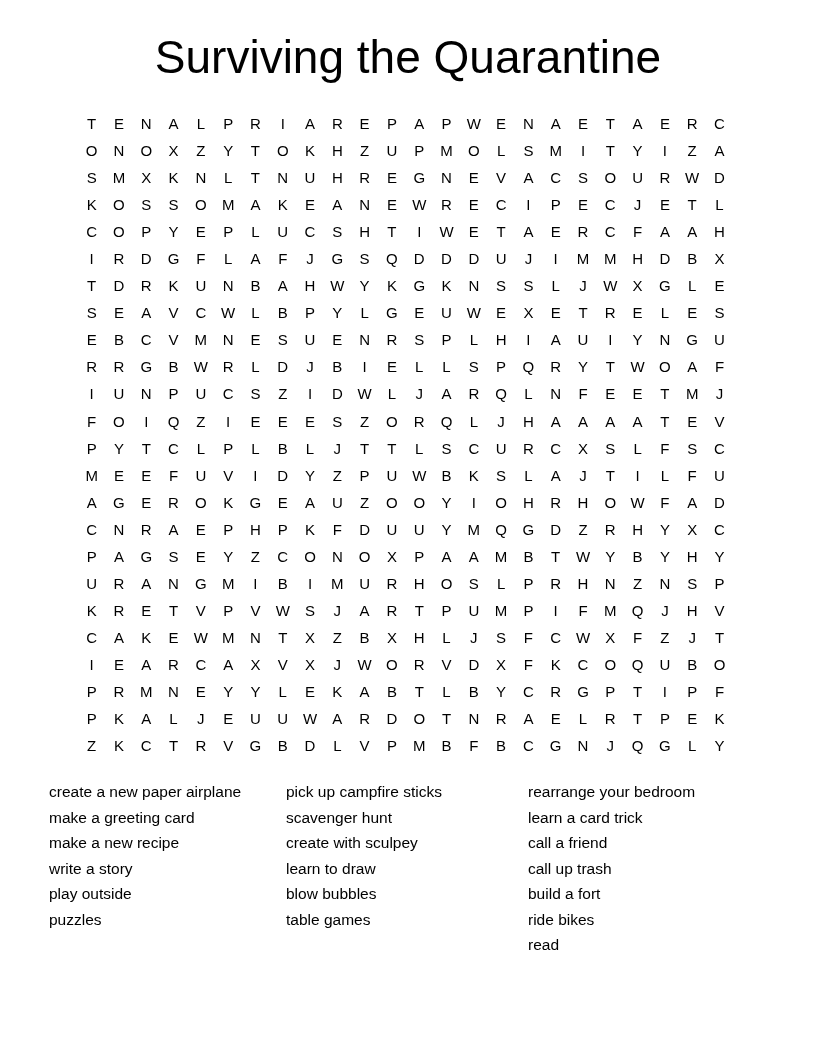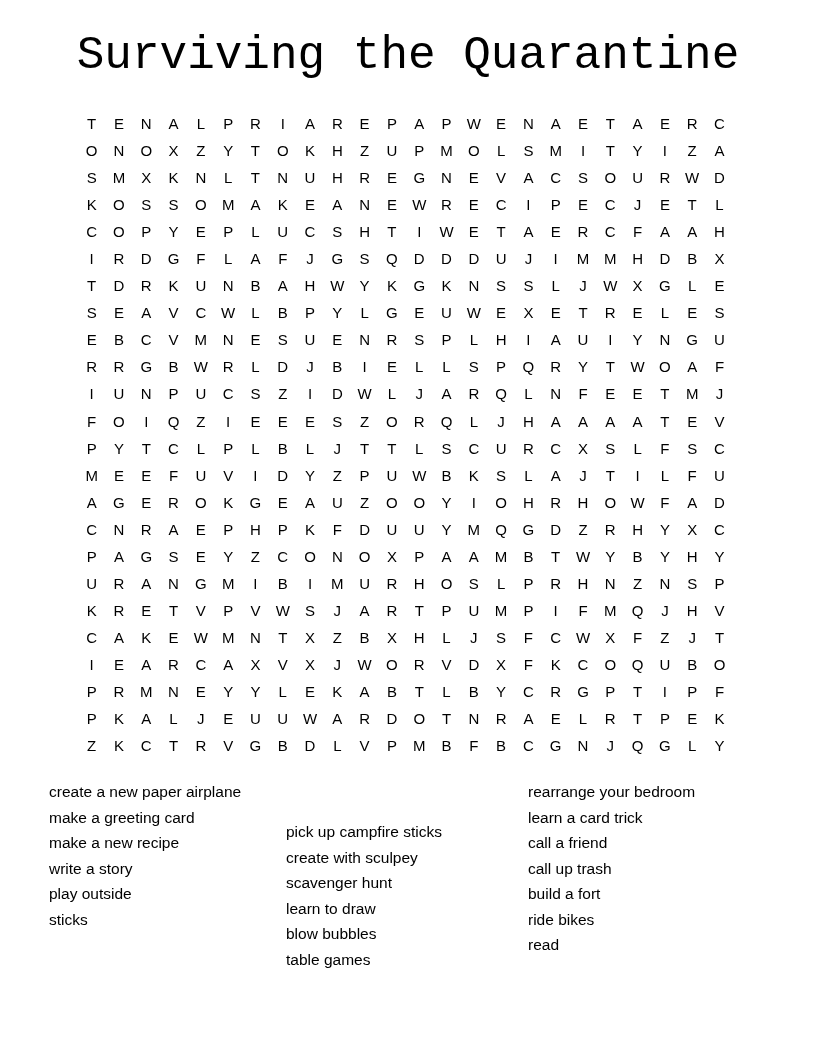--- a/index.html
+++ b/index.html
@@ -19,21 +19,20 @@
     position: absolute;
     top: 30px;
     left: 0;
     width: 816px;
     text-align: center;
     font-size: 46px;
     font-weight: 500;
     letter-spacing: 0px;
     color: #000000;
     margin: 0;
-    font-family: Liberation Mono, monospace;
   }
   .word-grid {
     position: absolute;
     left: 78px;
     top: 110px;
     display: grid;
     grid-template-columns: repeat(24, 27.3px);
     grid-auto-rows: 27.05px;
   }
   .word-grid .cell {
@@ -50,21 +49,21 @@
     top: 779px;
     left: 0;
     width: 672px;
     height: 180px;
   }
   .word-column {
     position: absolute;
     top: 0;
   }
   .word-column.col-0 { left: 49px;  }
-  .word-column.col-1 { left: 286px; margin-top: 40px; }
+  .word-column.col-1 { left: 286px; }
   .word-column.col-2 { left: 528px; }
   .word-item {
     font-size: 15.5px;
     line-height: 25.5px;
     color: #000000;
     white-space: nowrap;
   }
 </style>
 </head>
 <body>
@@ -650,26 +649,26 @@
     <div class="cell">Y</div>
   </div>
 
 <div class="word-list" id="word-list">
   <div class="word-column col-0">
       <div class="word-item">create a new paper airplane</div>
       <div class="word-item">make a greeting card</div>
       <div class="word-item">make a new recipe</div>
       <div class="word-item">write a story</div>
       <div class="word-item">play outside</div>
-      <div class="word-item">sticks</div>
+      <div class="word-item">puzzles</div>
     </div>
   <div class="word-column col-1">
       <div class="word-item">pick up campfire sticks</div>
+      <div class="word-item">scavenger hunt</div>
       <div class="word-item">create with sculpey</div>
-      <div class="word-item">scavenger hunt</div>
       <div class="word-item">learn to draw</div>
       <div class="word-item">blow bubbles</div>
       <div class="word-item">table games</div>
     </div>
   <div class="word-column col-2">
       <div class="word-item">rearrange your bedroom</div>
       <div class="word-item">learn a card trick</div>
       <div class="word-item">call a friend</div>
       <div class="word-item">call up trash</div>
       <div class="word-item">build a fort</div>

